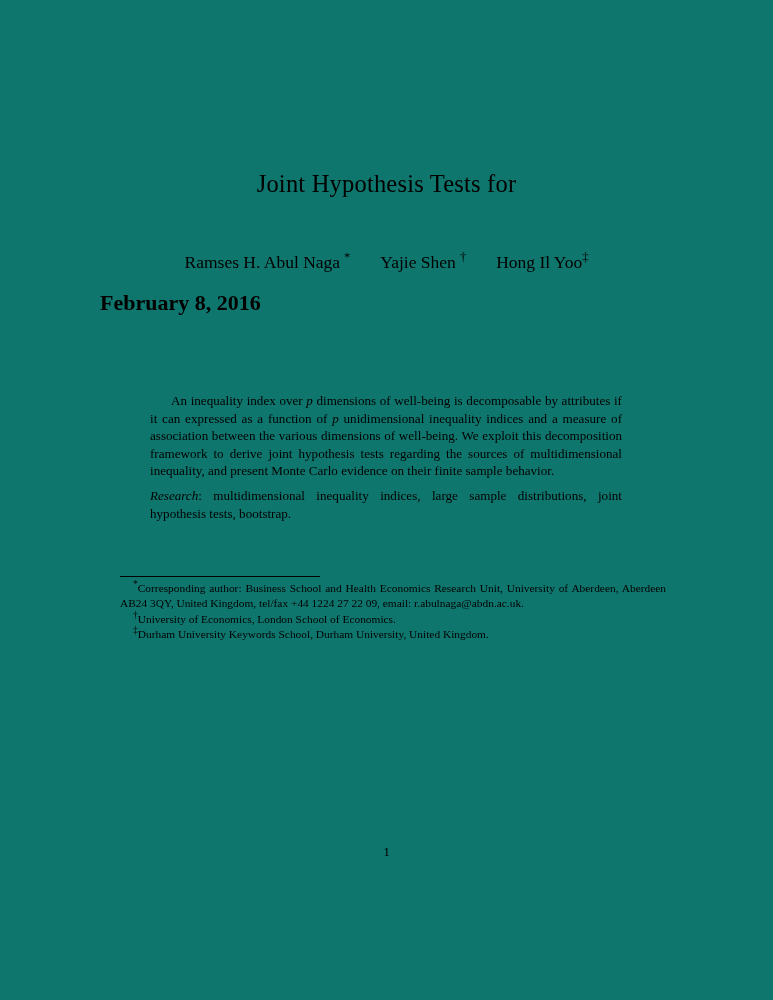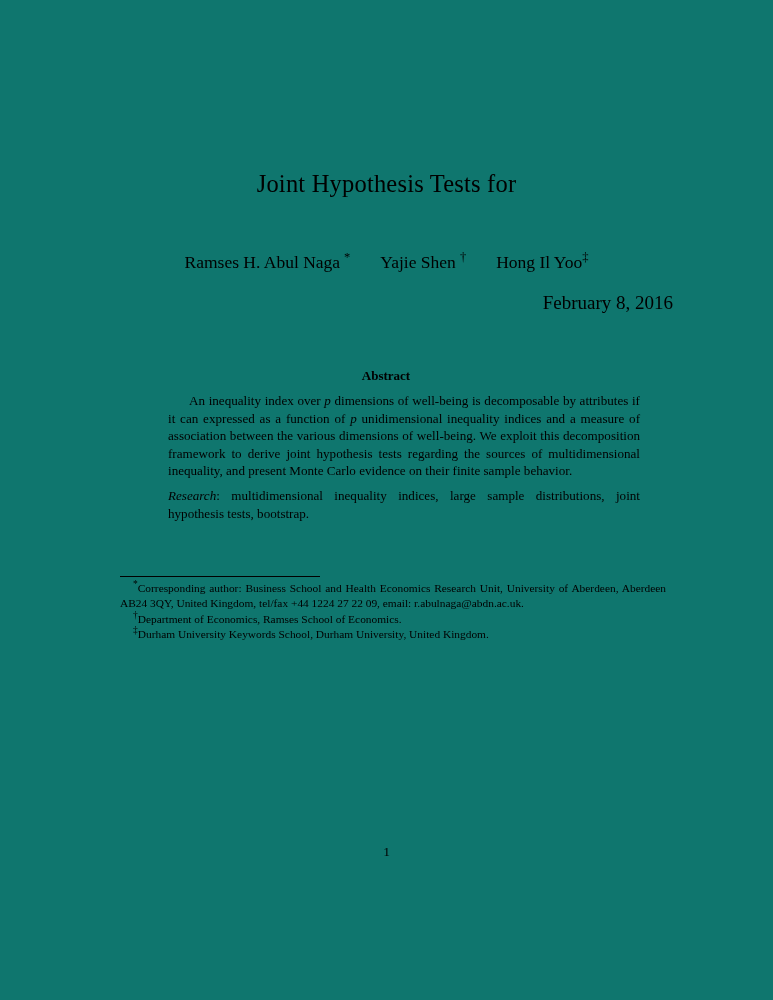--- a/index.html
+++ b/index.html
@@ -64,39 +64,40 @@
   .fn-mark.spaced {
     margin-left: 4px;
   }
 
   
   .date-line {
     position: absolute;
     left: 100px;
     top: 292px;
     width: 573px;
-    text-align: right;
-    font-size: 19px;
+    text-align: left;
+    font-size: 22px;
     line-height: 22px;
+    font-weight: bold;
   }
 
   
   .abstract-heading {
     position: absolute;
     left: 150px;
     top: 367px;
     width: 472px;
     text-align: center;
     font-size: 13px;
     font-weight: bold;
     line-height: 17px;
   }
   .abstract-body {
     position: absolute;
-    left: 168px;
+    left: 150px;
     top: 392px;
     width: 472px;
     font-size: 13.1px;
     line-height: 17.6px;
     text-align: justify;
     text-justify: inter-word;
   }
   .abstract-body p {
     margin: 0;
   }
@@ -171,30 +172,29 @@
   <div class="title-block">
     <div class="title-line">Joint Hypothesis Tests for</div>
   </div>
 
   <div class="authors">
     <span class="author"><span>Ramses H. Abul Naga</span><span class="fn-mark spaced">*</span></span><span class="author-gap"></span><span class="author"><span>Yajie Shen</span><span class="fn-mark spaced">†</span></span><span class="author-gap"></span><span class="author"><span>Hong Il Yoo</span><span class="fn-mark">‡</span></span>
   </div>
 
   <div class="date-line">February 8, 2016</div>
 
-  <div class="abstract-heading">Abstract</div>
 
   <div class="abstract-body">
     <p class="indent"><span>An inequality index over </span><span class="mathvar">p</span><span> dimensions of well-being is decomposable by attributes if it can expressed as a function of </span><span class="mathvar">p</span><span> unidimensional inequality indices and a measure of association between the various dimensions of well-being. We exploit this decomposition framework to derive joint hypothesis tests regarding the sources of multidimensional inequality, and present Monte Carlo evidence on their finite sample behavior.</span></p>
     <p class="keywords"><span class="lead-label">Research</span><span>:</span><span> multidimensional inequality indices, large sample distributions, joint hypothesis tests, bootstrap.</span></p>
   </div>
 
   <div class="footnote-rule"></div>
 
   <div class="footnotes">
     <p><span class="fn-sym">*</span><span>Corresponding author:  Business School and Health Economics Research Unit, University of Aberdeen, Aberdeen AB24 3QY, United Kingdom, tel/fax +44 1224 27 22 09, email: r.abulnaga@abdn.ac.uk.</span></p>
-    <p class="last-line-left"><span class="fn-sym">†</span><span>Department of Economics, Ramses School of Economics.</span></p>
+    <p class="last-line-left"><span class="fn-sym">†</span><span>University of Economics, London School of Economics.</span></p>
     <p class="last-line-left"><span class="fn-sym">‡</span><span>Durham University Keywords School, Durham University, United Kingdom.</span></p>
   </div>
 
   <div class="page-number">1</div>
 
 </div>
 
 </body></html>

